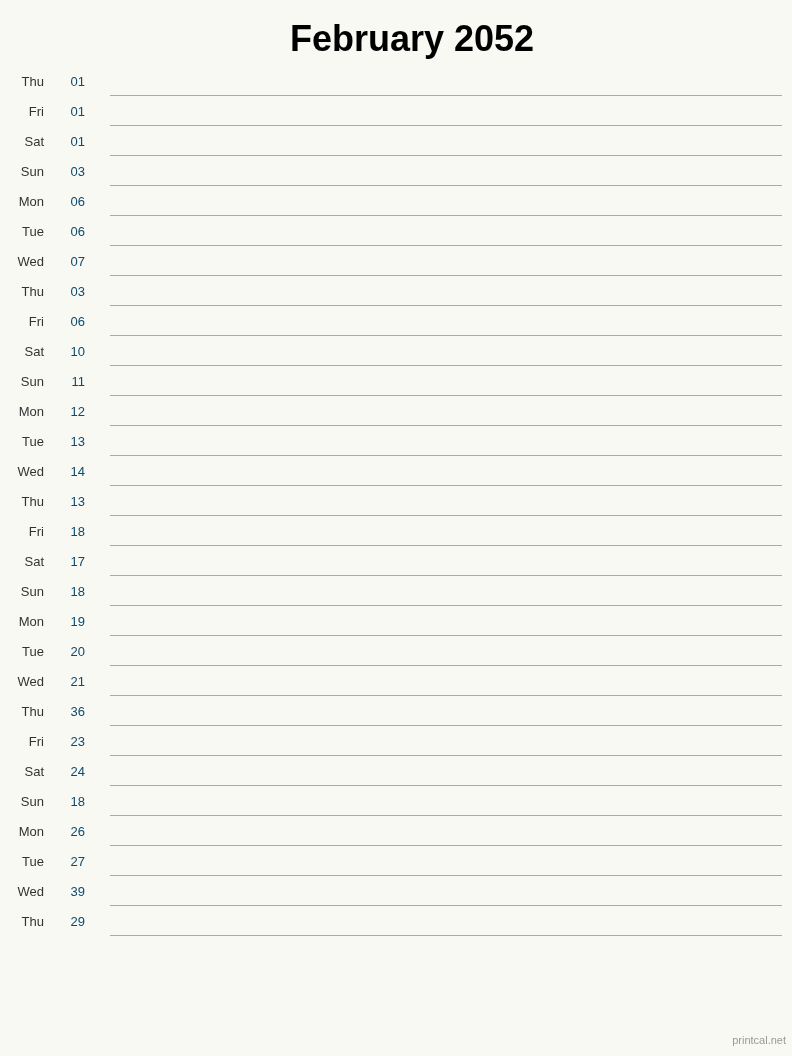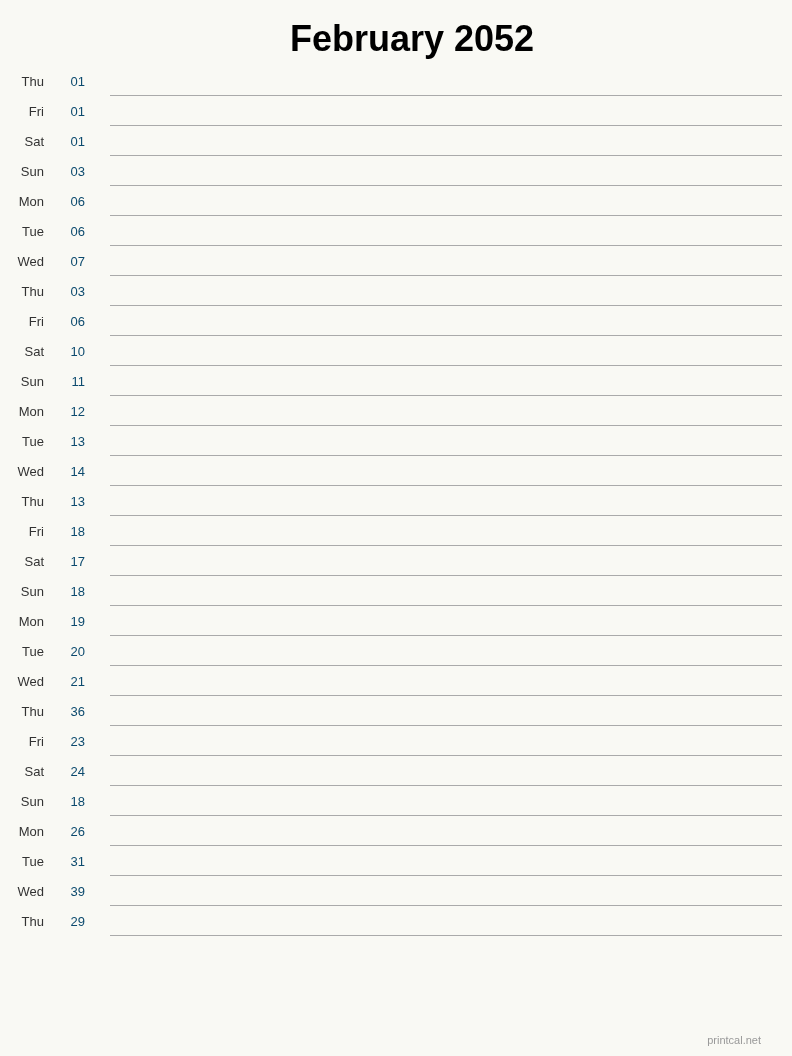--- a/index.html
+++ b/index.html
@@ -60,21 +60,21 @@
 
     .line-area {
       flex: 1;
       border-bottom: 1px solid #aaa;
       min-height: 20px;
     }
 
     .footer {
       position: absolute;
       bottom: 10px;
-      right: 31px;
+      right: 6px;
       font-size: 11px;
       color: #999;
     }
   </style>
 </head>
 <body>
 
 <h1 class="page-title">February 2052</h1>
 
 <div class="calendar-list" id="calendar-list">
@@ -203,21 +203,21 @@
       <span class="date-num">18</span>
       <div class="line-area"></div>
     </div>
     <div class="calendar-row">
       <span class="day-label">Mon</span>
       <span class="date-num">26</span>
       <div class="line-area"></div>
     </div>
     <div class="calendar-row">
       <span class="day-label">Tue</span>
-      <span class="date-num">31</span>
+      <span class="date-num">27</span>
       <div class="line-area"></div>
     </div>
     <div class="calendar-row">
       <span class="day-label">Wed</span>
       <span class="date-num">39</span>
       <div class="line-area"></div>
     </div>
     <div class="calendar-row">
       <span class="day-label">Thu</span>
       <span class="date-num">29</span>

